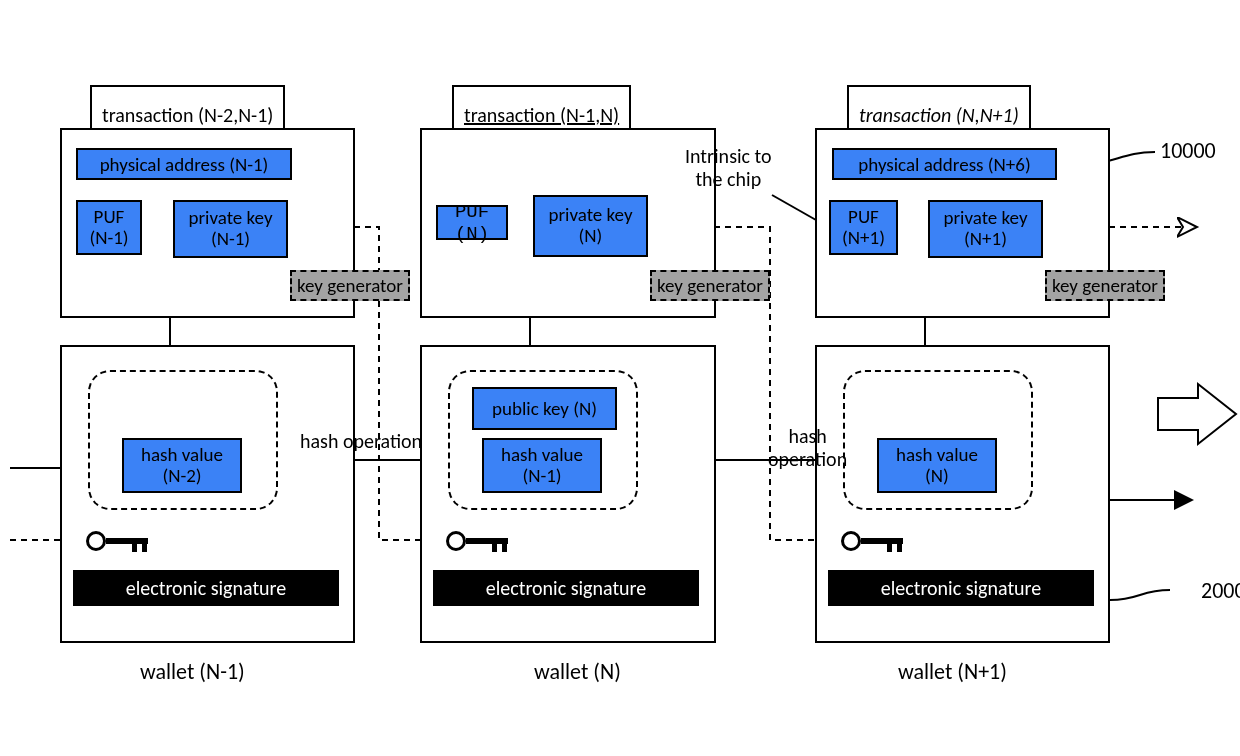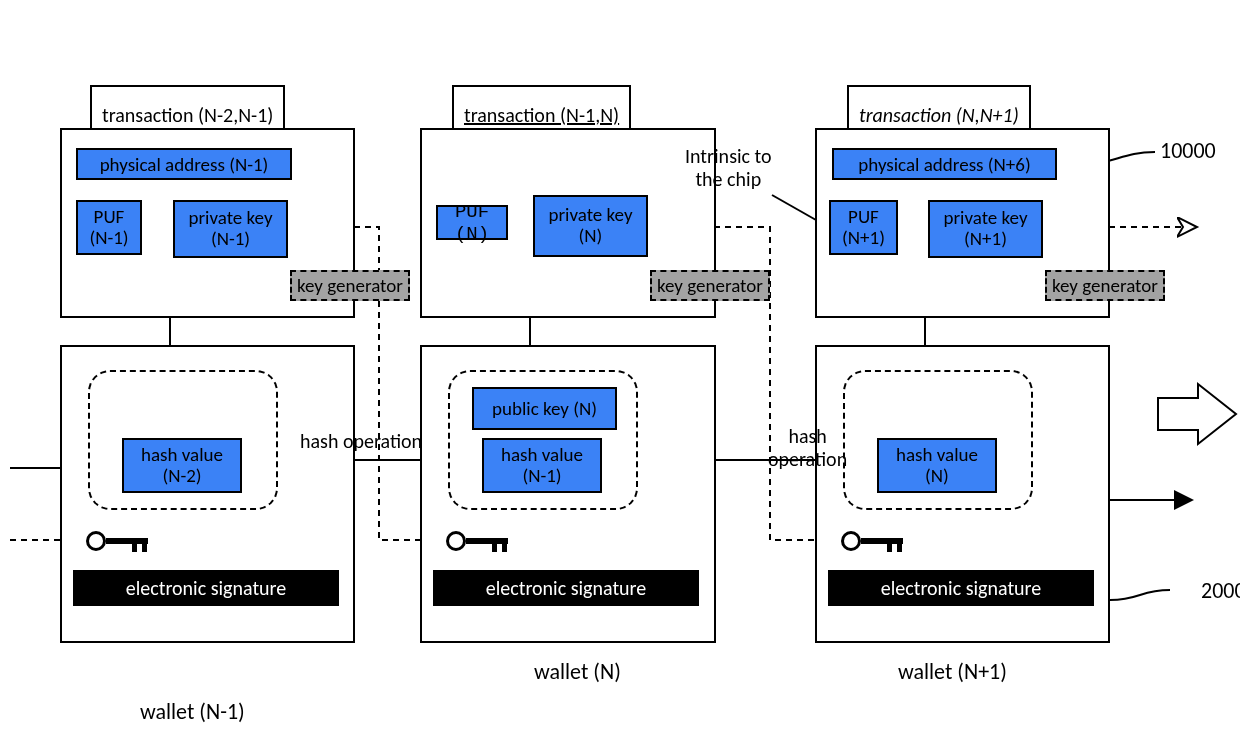--- a/index.html
+++ b/index.html
@@ -202,21 +202,21 @@
 
 <div class="keyglyph" style="left:86px; top:528px;">
   <div class="ring"></div>
       <div class="shaft"></div>
       <div class="t1"></div>
       <div class="t2"></div>
 </div>
 
 <div class="esig" style="left:73px; top:570px; width:266px; height:36px;">electronic signature</div>
 
-<div class="wallet-label" style="left:140px; top:658px;margin-top:40px;">wallet (N-1)</div>
+<div class="wallet-label" style="left:140px; top:658px;">wallet (N-1)</div>
 
 <div class="txn-label" style="left:452px; top:85px;text-decoration:underline;">transaction (N-1,N)</div>
 
 <div class="outer-box" style="left:420px; top:128px; width:296px; height:190px;"></div>
 
 
 <div class="inner-box" style="left:436px; top:205px; width:72px; height:35px;font-family:Liberation Mono, monospace;">PUF (N)</div>
 
 <div class="inner-box multi" style="left:533px; top:195px; width:115px; height:62px; white-space:pre;">private key
 (N)</div>

